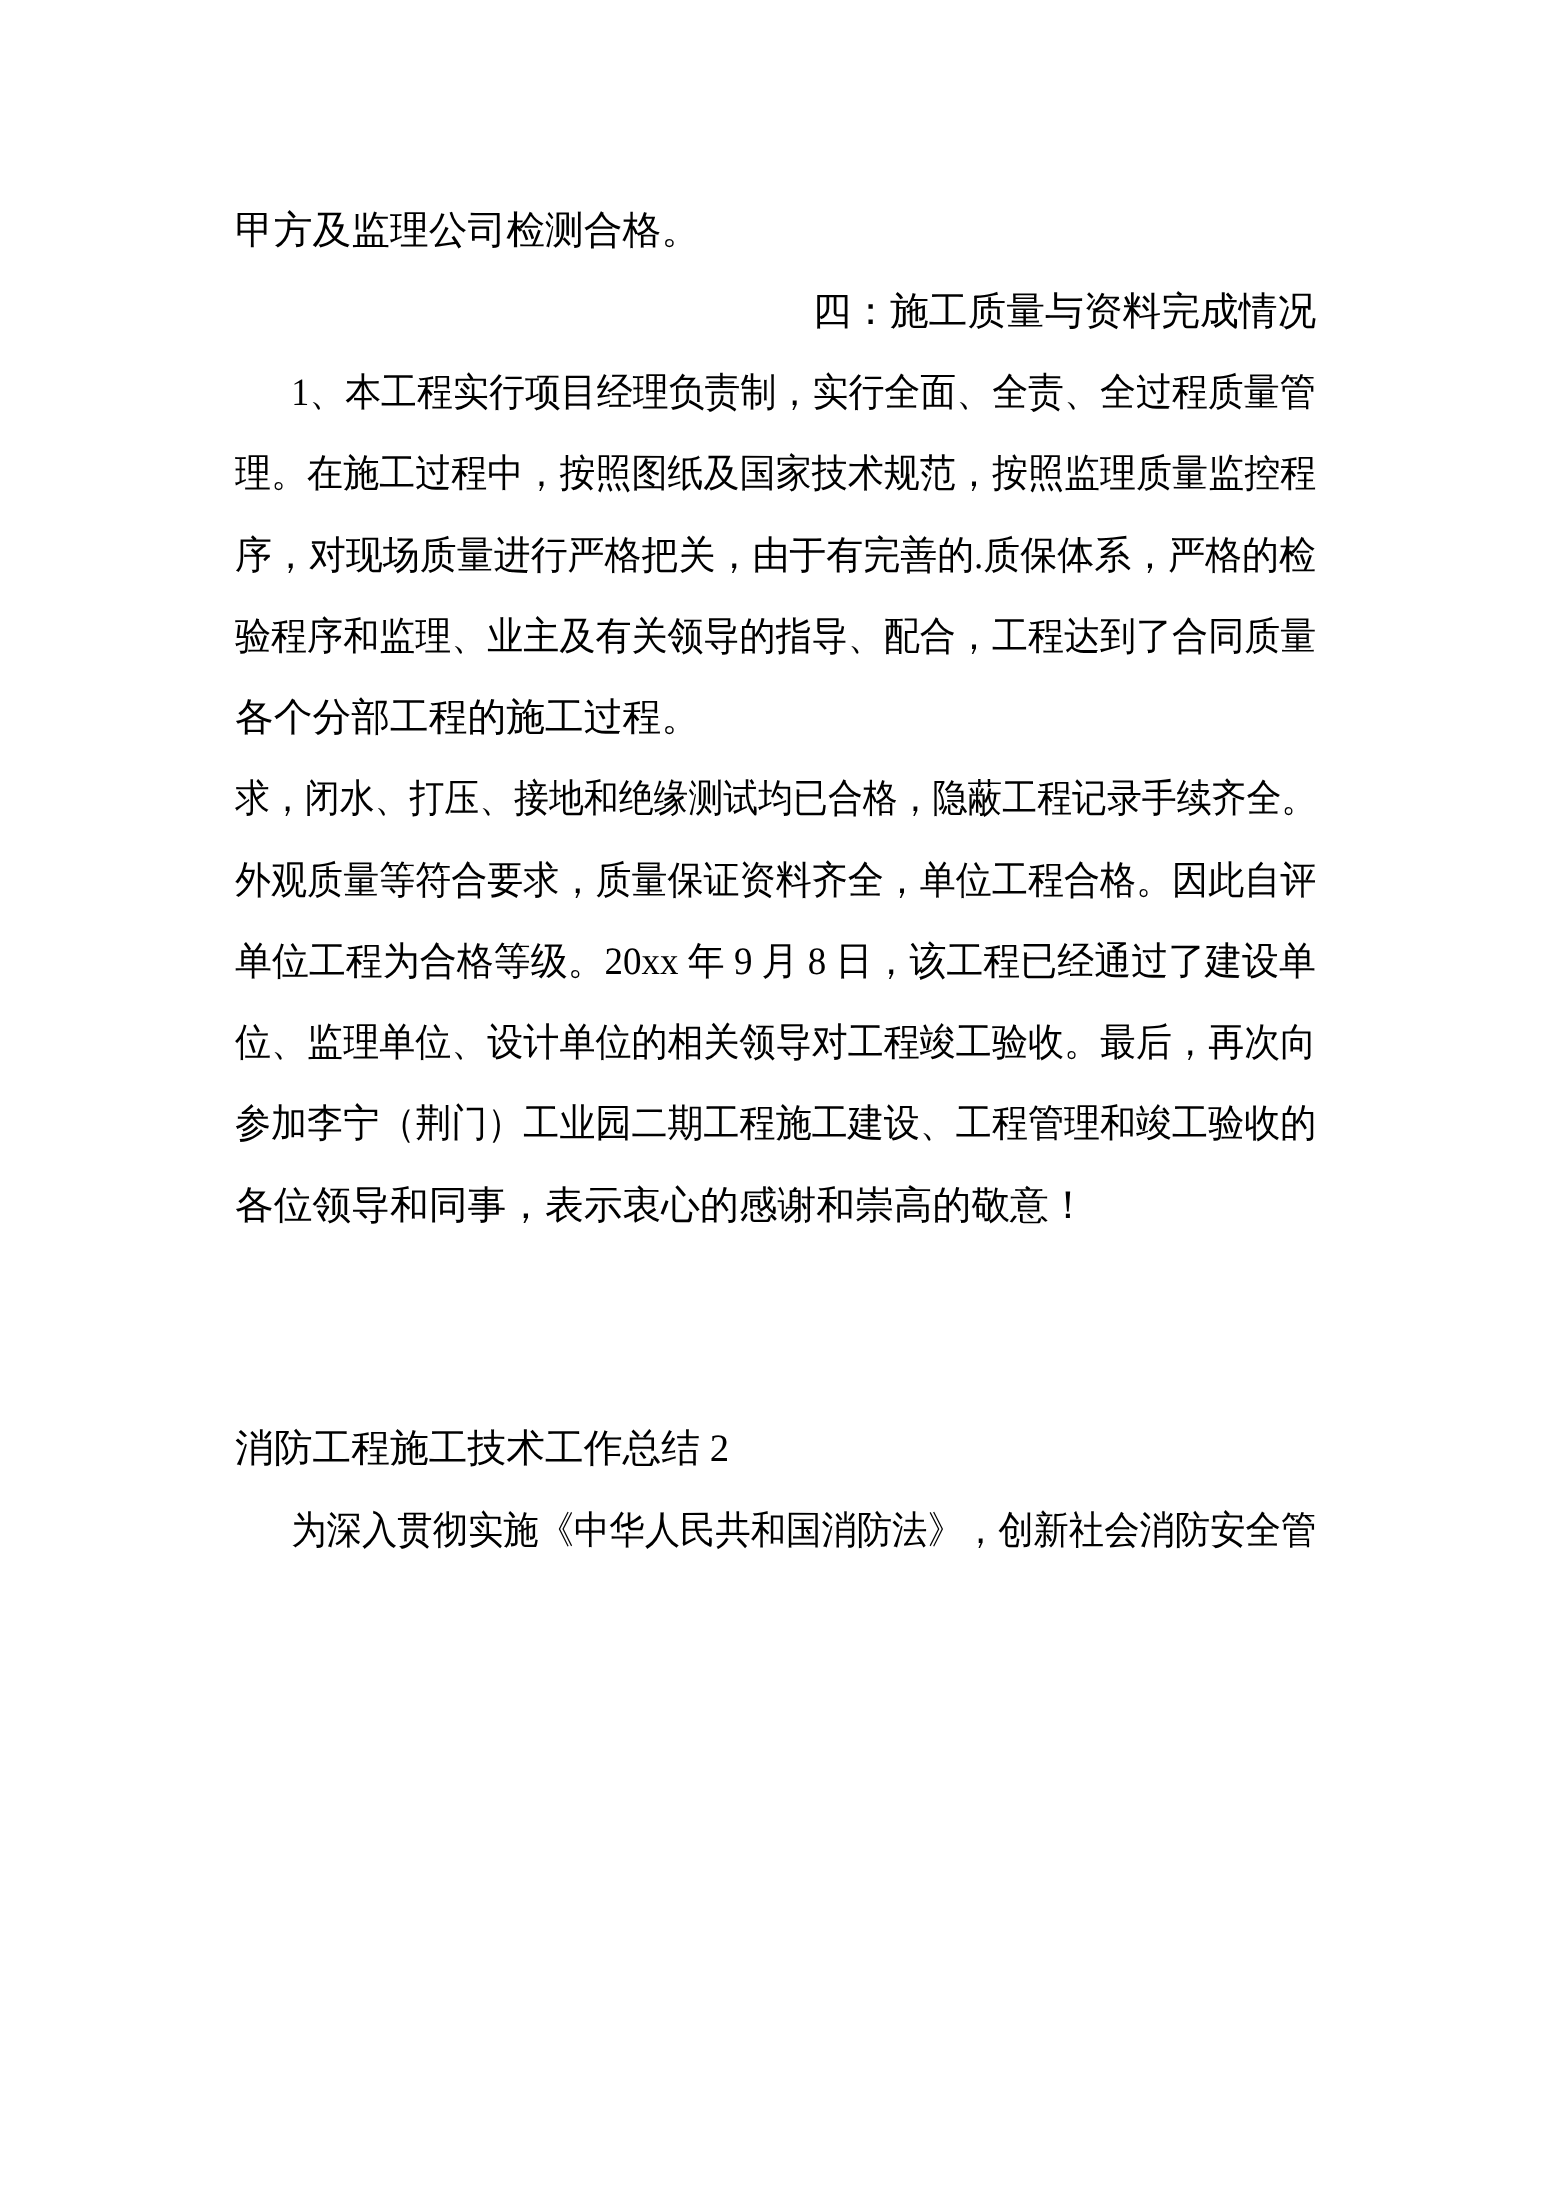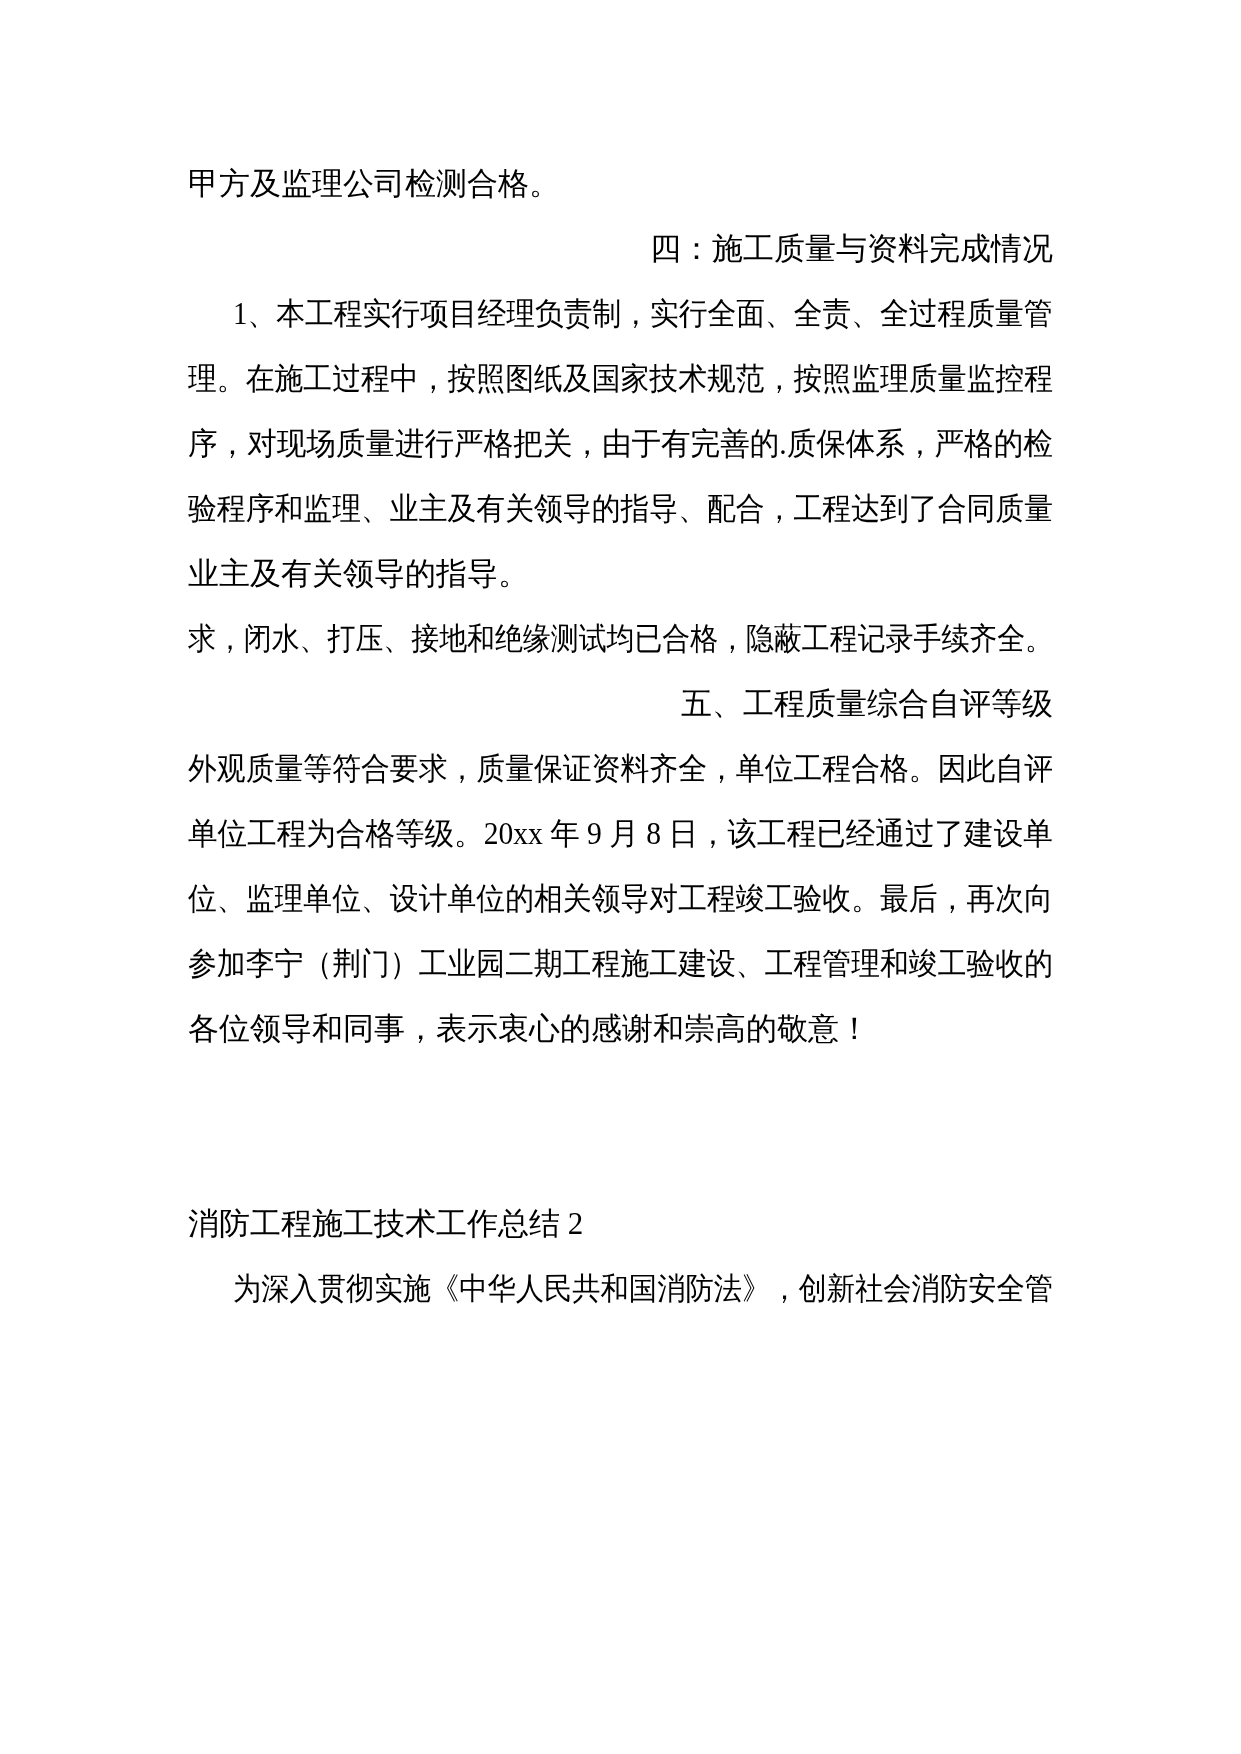--- a/index.html
+++ b/index.html
@@ -41,23 +41,22 @@
 <body>
 
 <div class="page">
   <div class="content">
       <div class="line"><span class="txt">甲方及监理公司检测合格。</span></div>
       <div class="line indent"><span class="txt">四：施工质量与资料完成情况</span></div>
       <div class="line indent"><span class="txt" style="transform: scaleX(0.927602);">1、本工程实行项目经理负责制，实行全面、全责、全过程质量管</span></div>
       <div class="line"><span class="txt" style="transform: scaleX(0.930108);">理。在施工过程中，按照图纸及国家技术规范，按照监理质量监控程</span></div>
       <div class="line"><span class="txt" style="transform: scaleX(0.953693);">序，对现场质量进行严格把关，由于有完善的.质保体系，严格的检</span></div>
       <div class="line"><span class="txt" style="transform: scaleX(0.930108);">验程序和监理、业主及有关领导的指导、配合，工程达到了合同质量</span></div>
-      <div class="line"><span class="txt">业主及有关领导的指导。</span></div>
+      <div class="line"><span class="txt">各个分部工程的施工过程。</span></div>
       <div class="line"><span class="txt" style="transform: scaleX(0.900104);">求，闭水、打压、接地和绝缘测试均已合格，隐蔽工程记录手续齐全。</span></div>
-      <div class="line indent"><span class="txt">五、工程质量综合自评等级</span></div>
       <div class="line"><span class="txt" style="transform: scaleX(0.930108);">外观质量等符合要求，质量保证资料齐全，单位工程合格。因此自评</span></div>
       <div class="line"><span class="txt" style="transform: scaleX(0.953693);">单位工程为合格等级。20xx 年 9 月 8 日，该工程已经通过了建设单</span></div>
       <div class="line"><span class="txt" style="transform: scaleX(0.930108);">位、监理单位、设计单位的相关领导对工程竣工验收。最后，再次向</span></div>
       <div class="line"><span class="txt" style="transform: scaleX(0.930108);">参加李宁（荆门）工业园二期工程施工建设、工程管理和竣工验收的</span></div>
       <div class="line"><span class="txt">各位领导和同事，表示衷心的感谢和崇高的敬意！</span></div>
       <div class="line blank"></div>
       <div class="line blank"></div>
       <div class="line"><span class="txt">消防工程施工技术工作总结 2</span></div>
       <div class="line indent"><span class="txt" style="transform: scaleX(0.912125);">为深入贯彻实施《中华人民共和国消防法》，创新社会消防安全管</span></div>
     </div>

